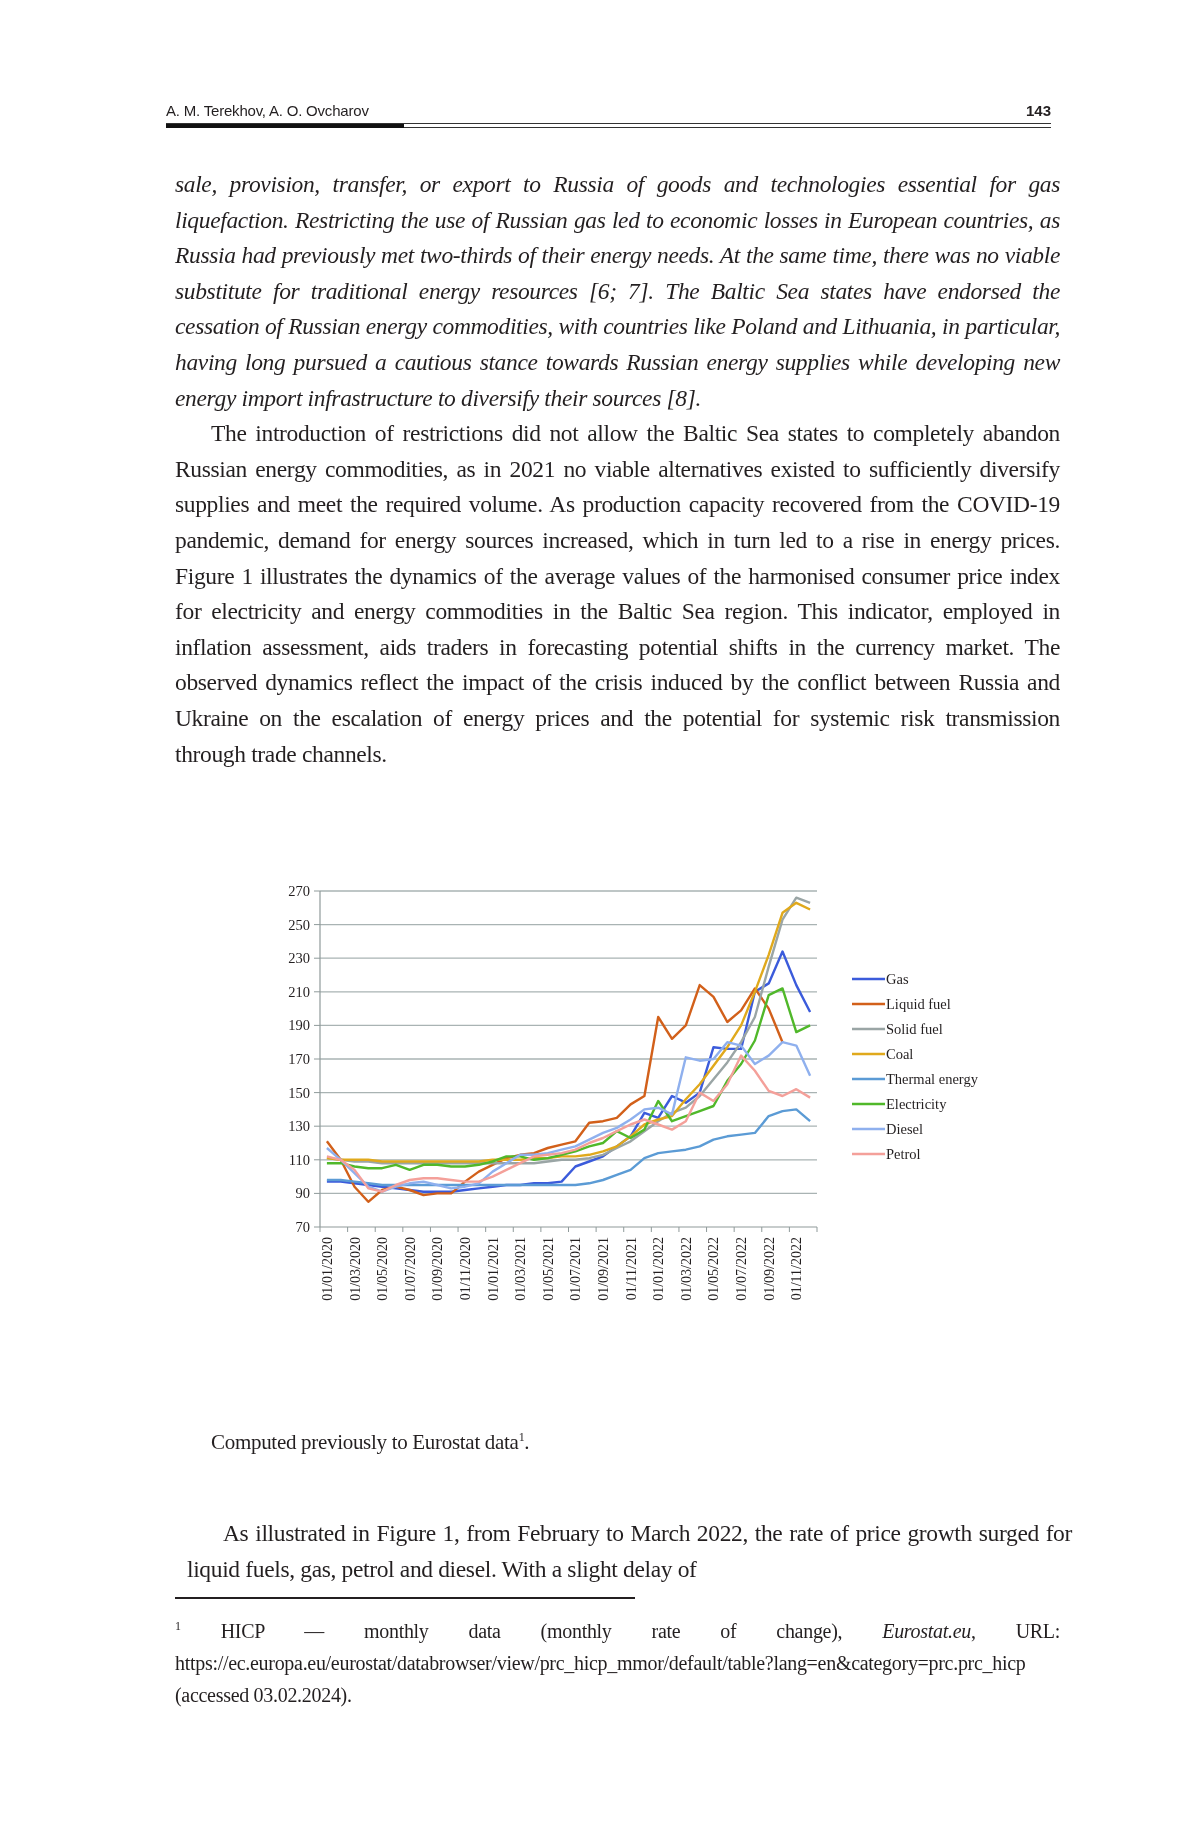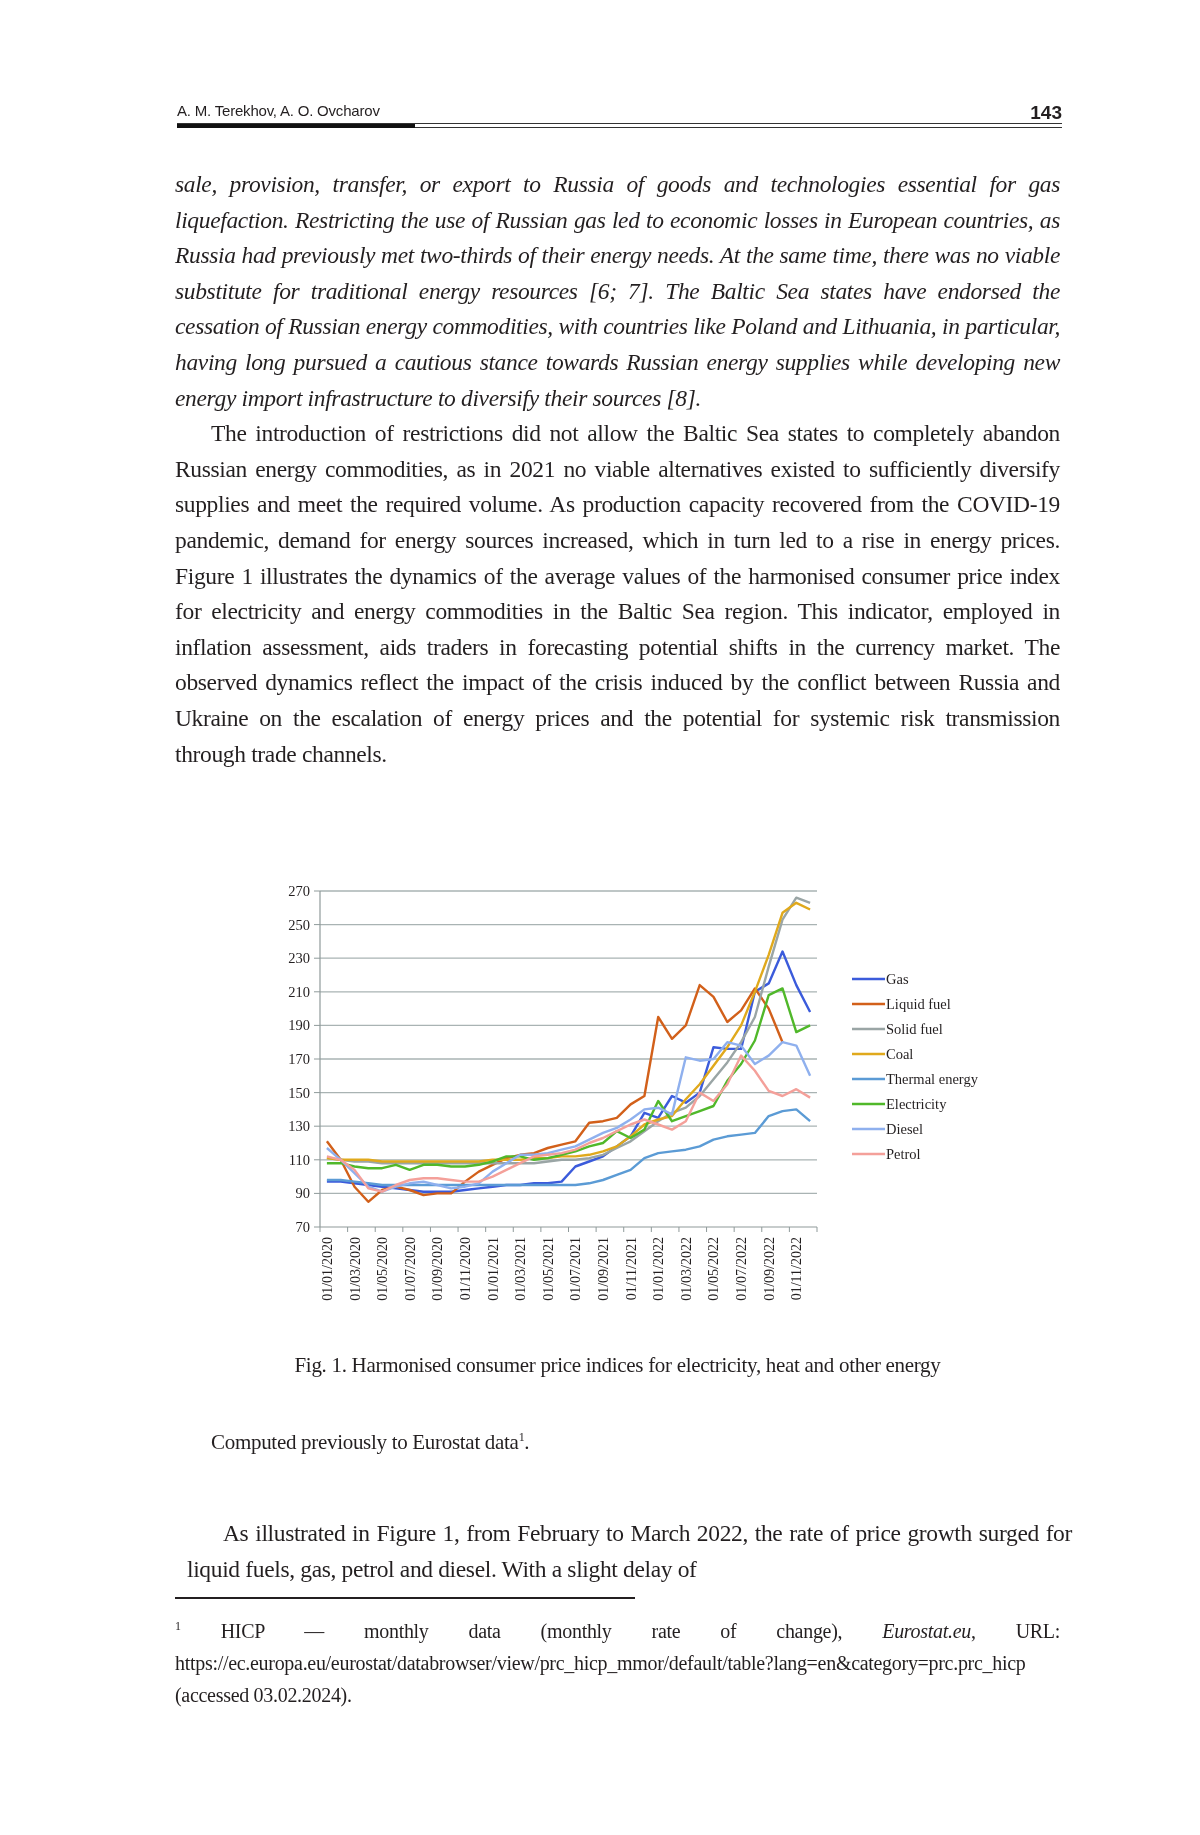--- a/index.html
+++ b/index.html
@@ -1,19 +1,19 @@
 <!DOCTYPE html>
 <html><head>
 <meta charset="utf-8">
 <style>
   html, body { margin: 0; padding: 0; background: #ffffff; }
   body { width: 1200px; height: 1835px; position: relative; overflow: hidden; color: #231f20; }
-  .header { position: absolute; left: 177px; top: 100px; width: 885px; height: 30px; }
+  .header { position: absolute; left: 166px; top: 100px; width: 885px; height: 30px; }
   .header .authors { position: absolute; left: 0; top: 2px; font-family: "Liberation Sans", sans-serif; font-size: 15px; letter-spacing: -0.2px; }
-  .header .pageno { position: absolute; right: 0; top: 2px; font-family: "Liberation Sans", sans-serif; font-size: 19px; font-weight: bold; }
+  .header .pageno { position: absolute; right: 0; top: 2px; font-family: "Liberation Sans", sans-serif; font-size: 15px; font-weight: bold; }
   .header .rule-thick { position: absolute; left: 0; top: 24px; width: 238px; height: 4px; background: #111; }
   .header .rule-thin1 { position: absolute; left: 0; top: 23px; width: 885px; height: 1px; background: #333; }
   .header .rule-thin2 { position: absolute; left: 238px; top: 27px; width: 647px; height: 1px; background: #333; }
   .body-text { position: absolute; left: 175px; width: 885px; font-family: "Liberation Serif", serif; font-size: 23.5px; line-height: 35.6px; text-align: justify; letter-spacing: -0.35px; }
   .body-text p { margin: 0; text-indent: 36px; }
   .body-text p.noindent { text-indent: 0; font-style: italic; }
   #para-block-1 { top: 167px; }
   #para-block-2 { top: 1516px; margin-left: 12px; }
   .figure { position: absolute; left: 250px; top: 870px; width: 800px; height: 460px; }
   .figure svg { position: absolute; left: 0; top: 0; }
@@ -153,21 +153,20 @@
         <text x="636" y="264" class="leglab">Diesel</text>
       </g>
       <g>
         <line x1="602" x2="635" y1="284" y2="284" stroke="#f4a09a" stroke-width="2.4"></line>
         <text x="636" y="289" class="leglab">Petrol</text>
       </g>
     </svg>
 </div>
 
 <div class="caption">
-  <div>Fig. 1. Harmonised consumer price indices for electricity, heat and other energy</div>
 </div>
 
 <div class="source">
   <span>Computed previously to Eurostat data</span><sup>1</sup>.
 </div>
 
 <div class="body-text" id="para-block-2">
   <p>As illustrated in Figure 1, from February to March 2022, the rate of price growth surged for liquid fuels, gas, petrol and diesel. With a slight delay of</p>
 </div>
 

